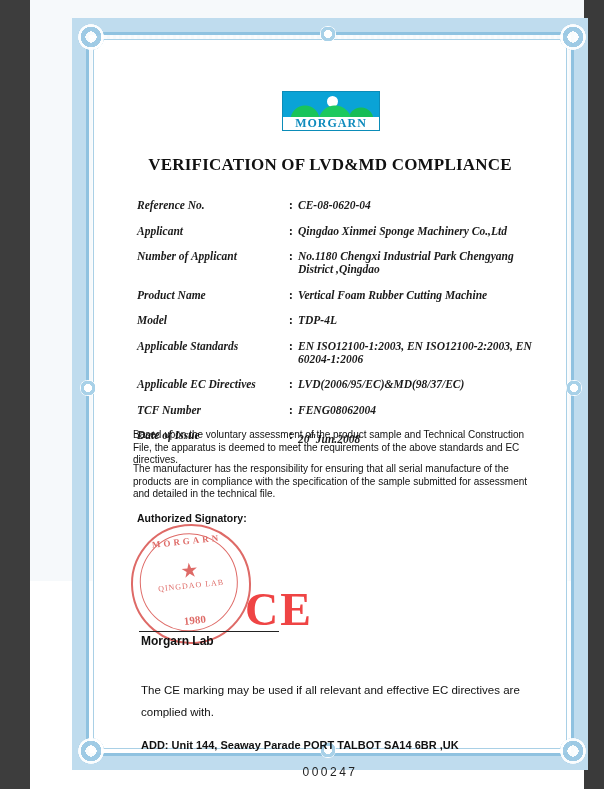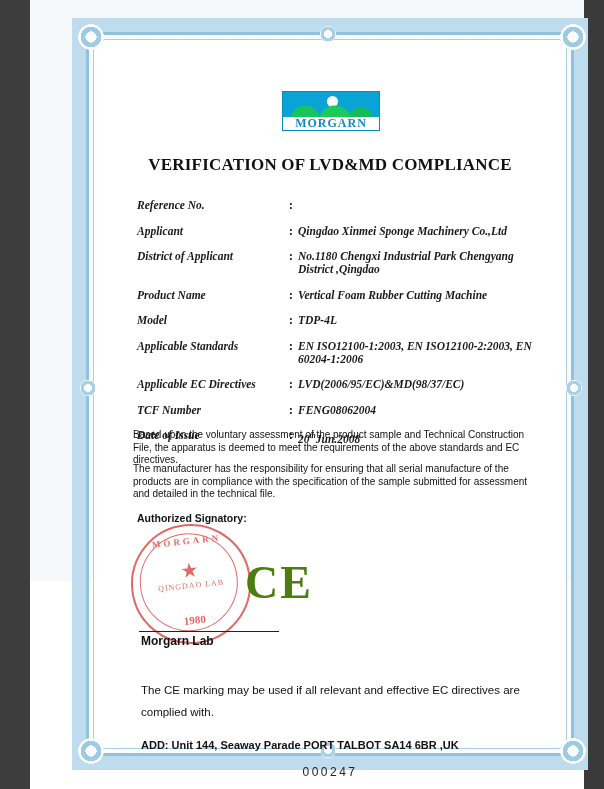--- a/index.html
+++ b/index.html
@@ -261,26 +261,26 @@
     width: 116px;
     text-align: center;
     font-family: "Liberation Serif", serif;
     font-size: 11px;
     font-weight: bold;
     color: #d2322d;
   }
   .ce-mark {
     position: absolute;
     left: 152px;
-    top: 521px;
+    top: 548px;
     font-family: "Liberation Serif", serif;
     font-size: 46px;
     font-weight: bold;
     letter-spacing: 2px;
-    color: #4d7c0f;
+    color: #ef4444;
     line-height: 46px;
   }
   .sig-name {
     position: absolute;
     left: 48px;
     top: 595px;
     font-family: "Liberation Sans", sans-serif;
     font-size: 12px;
     font-weight: bold;
     color: #111;
@@ -359,30 +359,31 @@
         </div>
       </div>
 
       <h1 class="title">VERIFICATION OF LVD&amp;MD COMPLIANCE</h1>
 
       <div class="fields">
 
         <div class="field-row">
           <div class="field-label">Reference No.</div>
           <div class="field-colon">:</div>
+          <div class="field-value">CE-08-0620-04</div>
         </div>
 
         <div class="field-row">
           <div class="field-label">Applicant</div>
           <div class="field-colon">:</div>
           <div class="field-value">Qingdao Xinmei Sponge Machinery Co.,Ltd</div>
         </div>
 
         <div class="field-row">
-          <div class="field-label">District of Applicant</div>
+          <div class="field-label">Number of Applicant</div>
           <div class="field-colon">:</div>
           <div class="field-value">No.1180 Chengxi Industrial Park Chengyang District ,Qingdao</div>
         </div>
 
         <div class="field-row">
           <div class="field-label">Product Name</div>
           <div class="field-colon">:</div>
           <div class="field-value">Vertical Foam Rubber Cutting Machine</div>
         </div>
 

